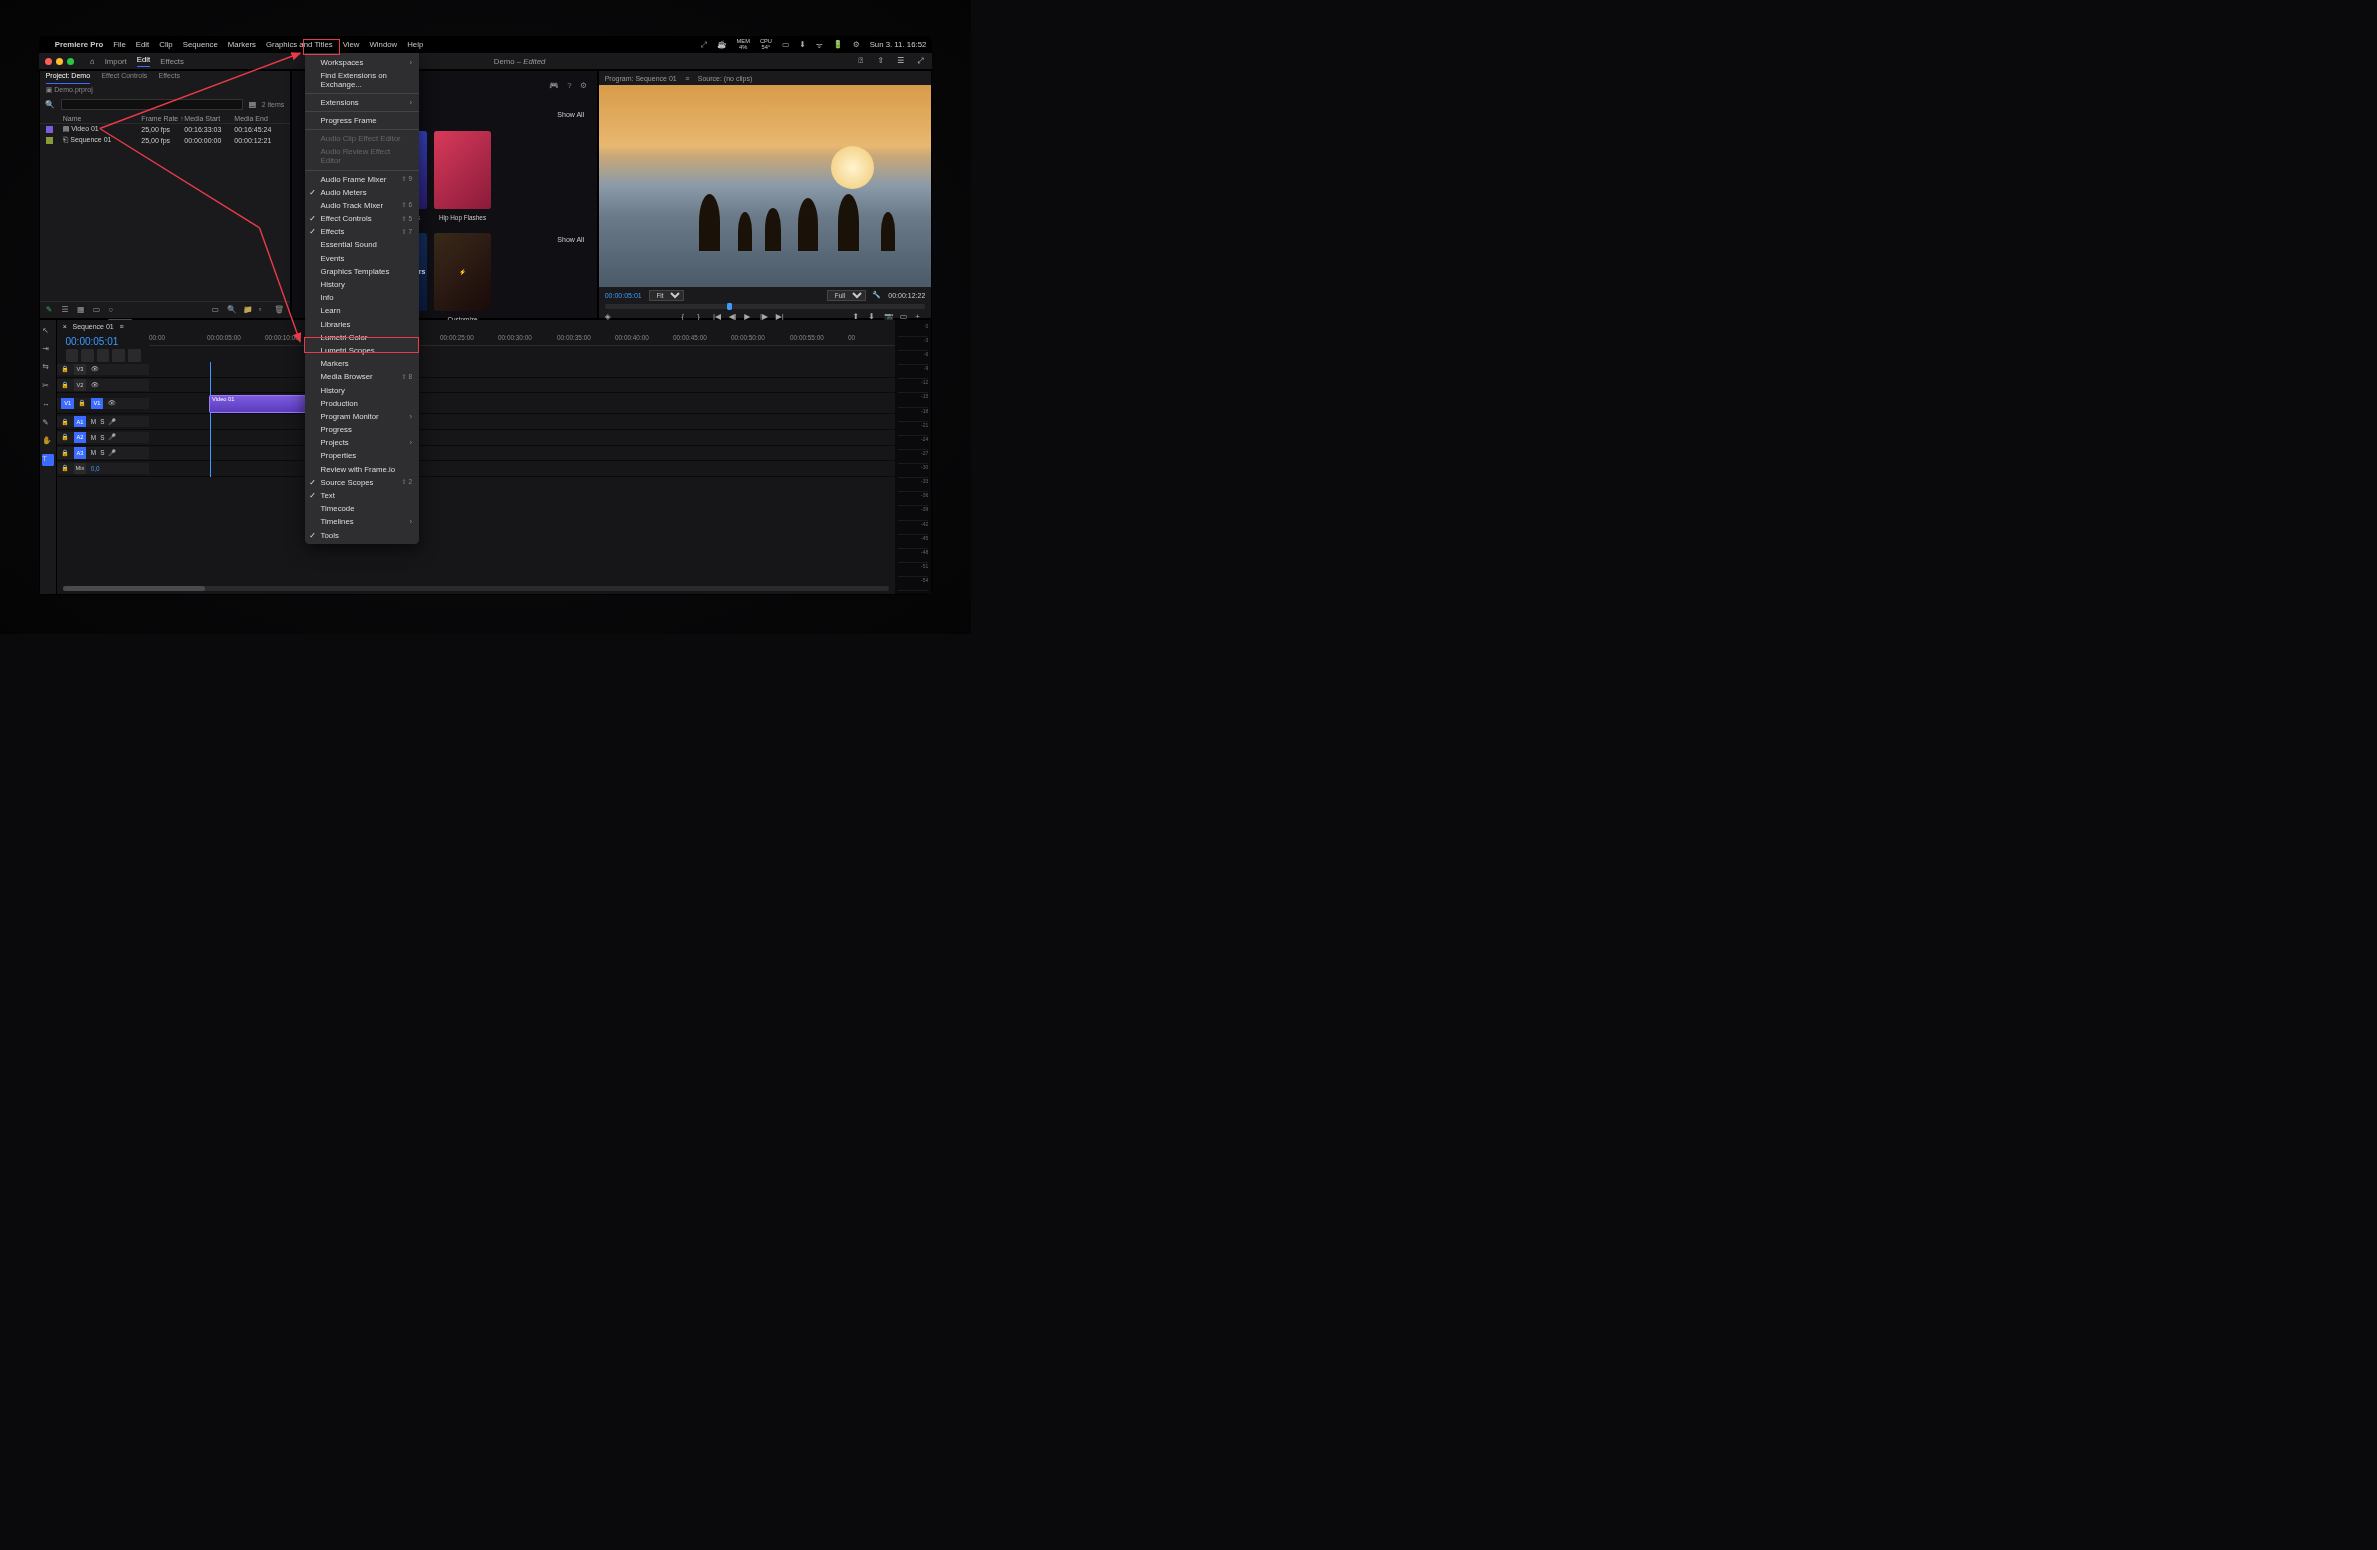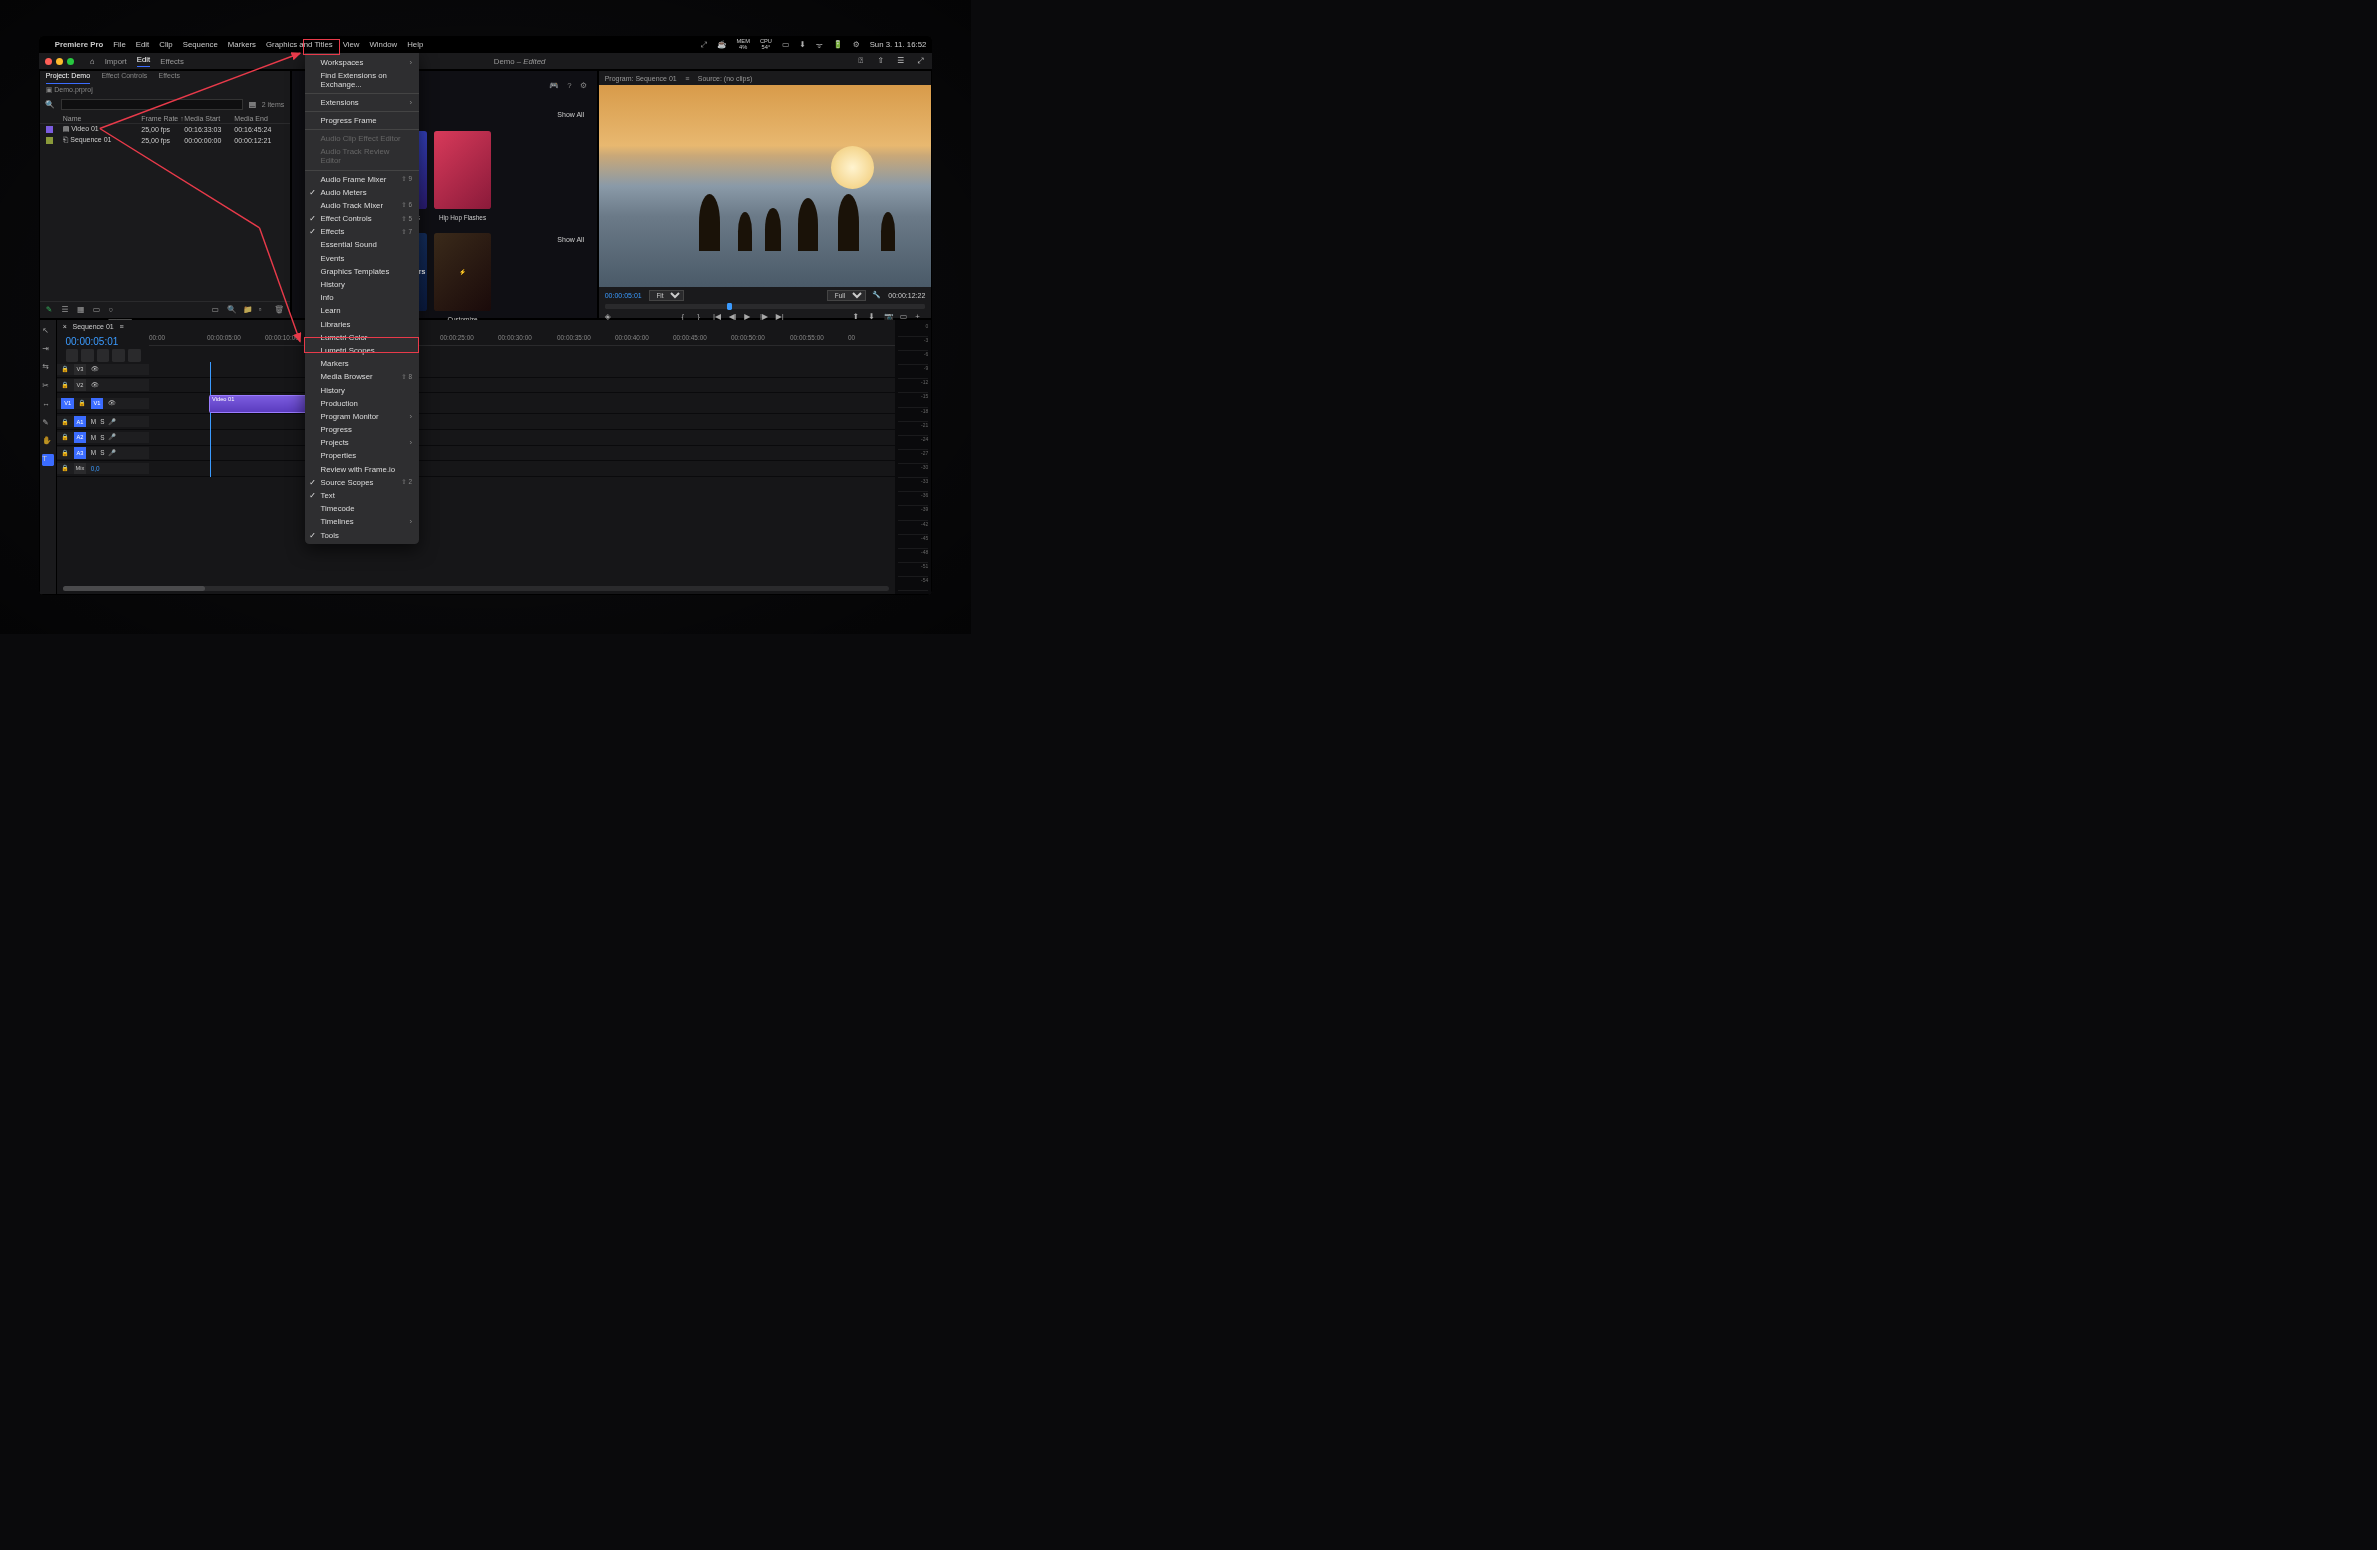--- a/index.html
+++ b/index.html
@@ -462,21 +462,21 @@
       </div>
       <div class="dd-sep"></div>
       <div class="dd-item">
         <span>Progress Frame</span>
       </div>
       <div class="dd-sep"></div>
       <div class="dd-item dim">
         <span>Audio Clip Effect Editor</span>
       </div>
       <div class="dd-item dim">
-        <span>Audio Track Review Editor</span>
+        <span>Audio Review Effect Editor</span>
       </div>
       <div class="dd-sep"></div>
       <div class="dd-item">
         <span>Audio Frame Mixer</span>
         <span class="sc">⇧ 9</span>
       </div>
       <div class="dd-item">
         <span class="chk">✓</span>
         <span>Audio Meters</span>
       </div>

